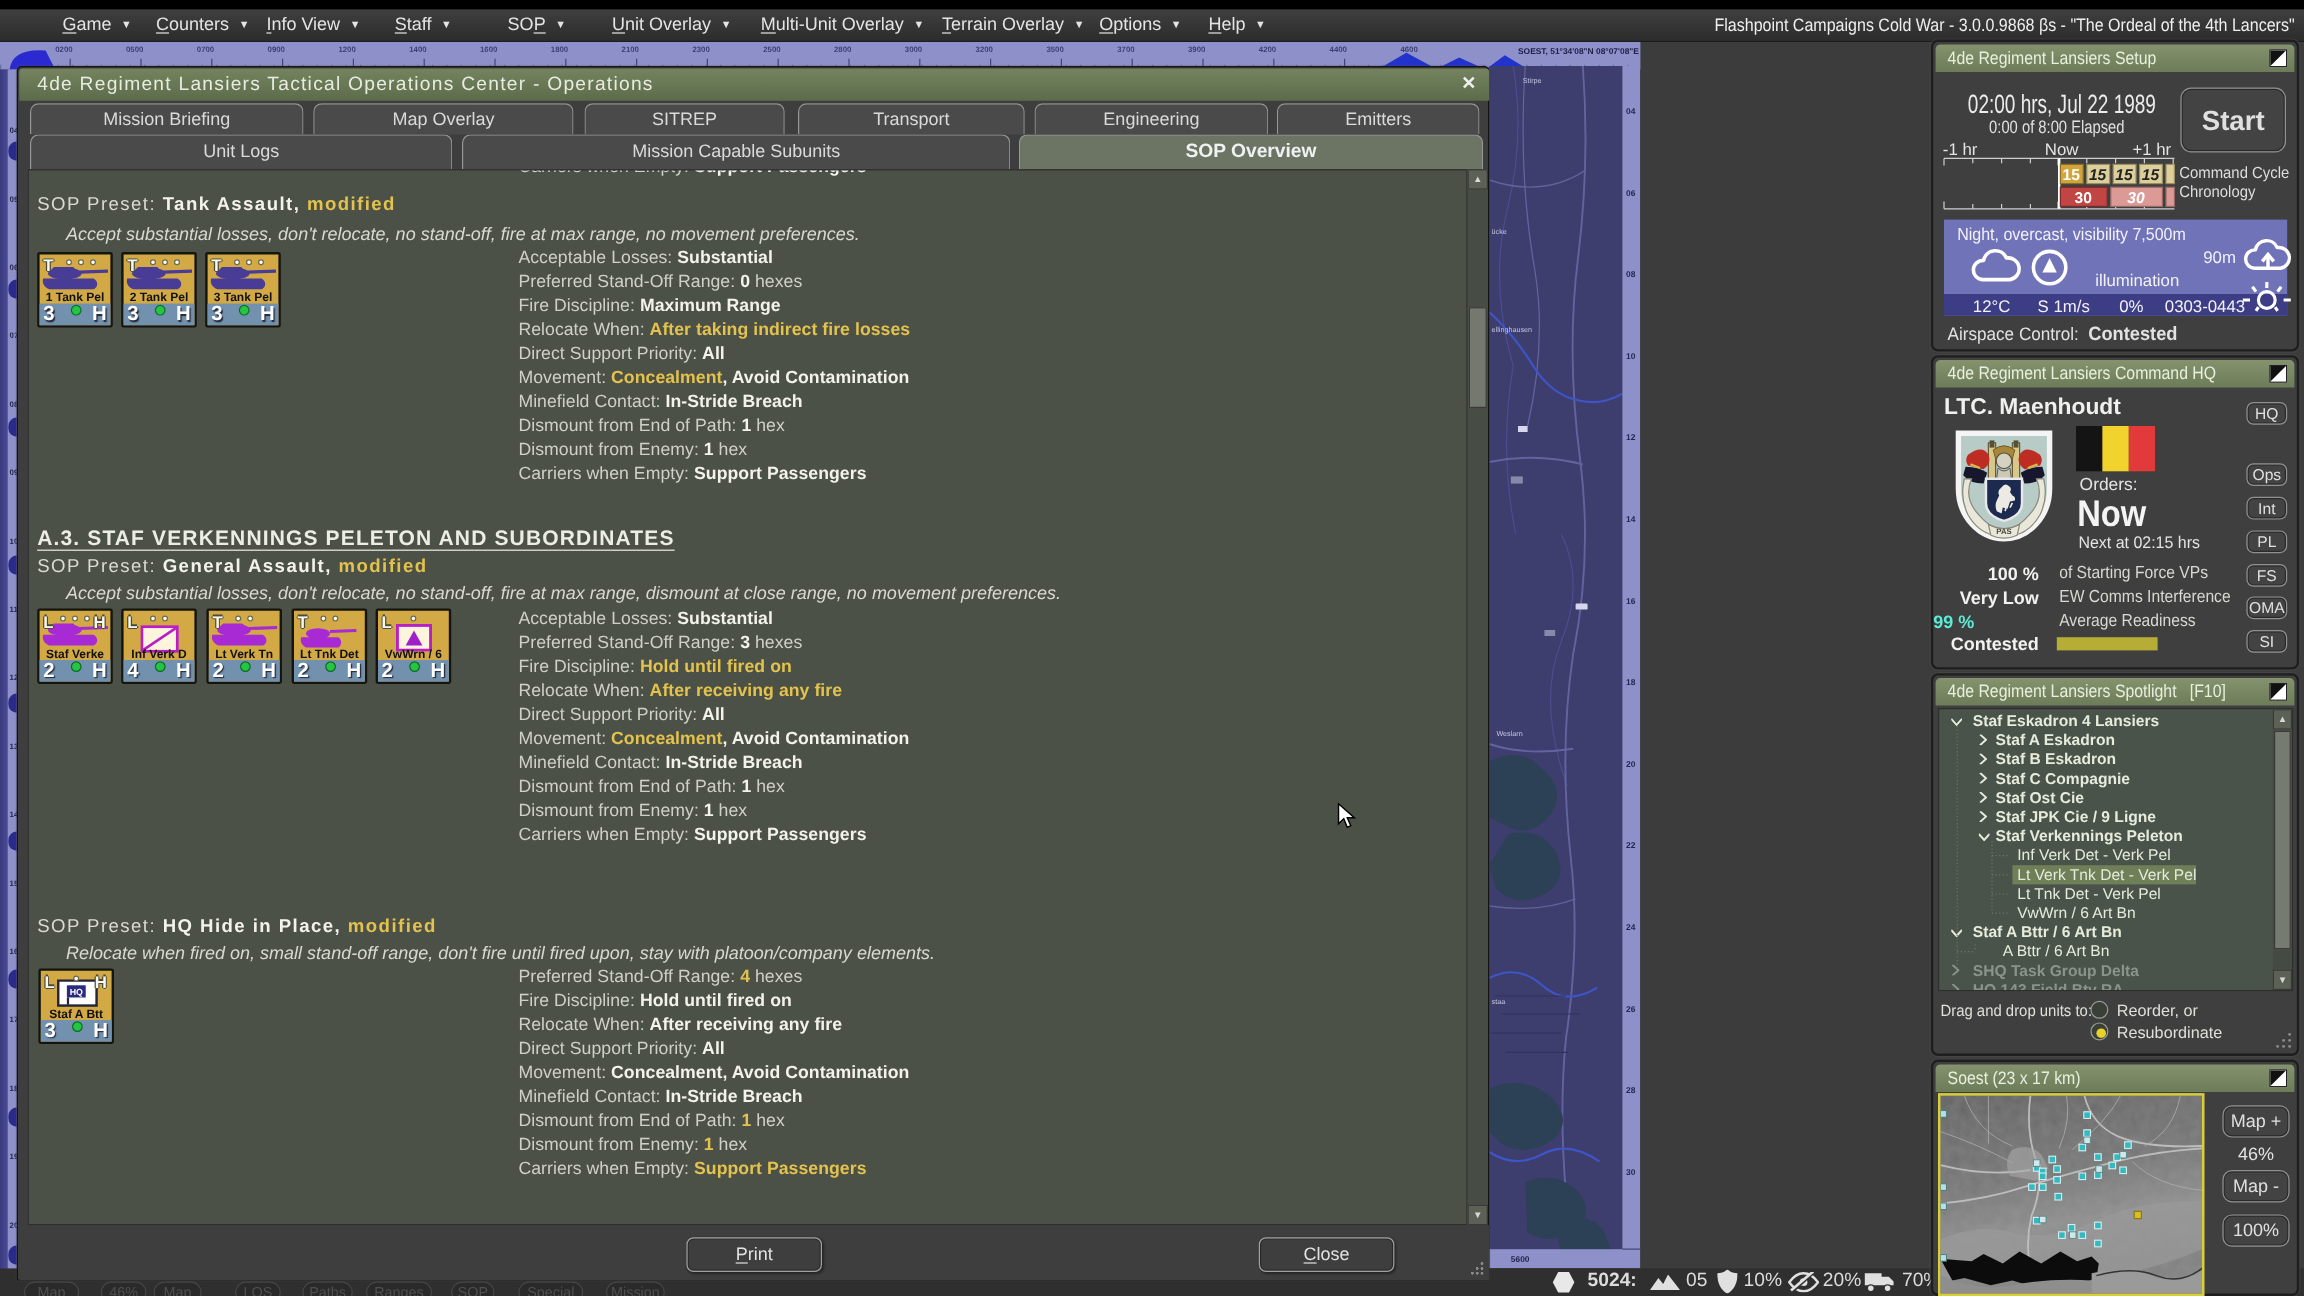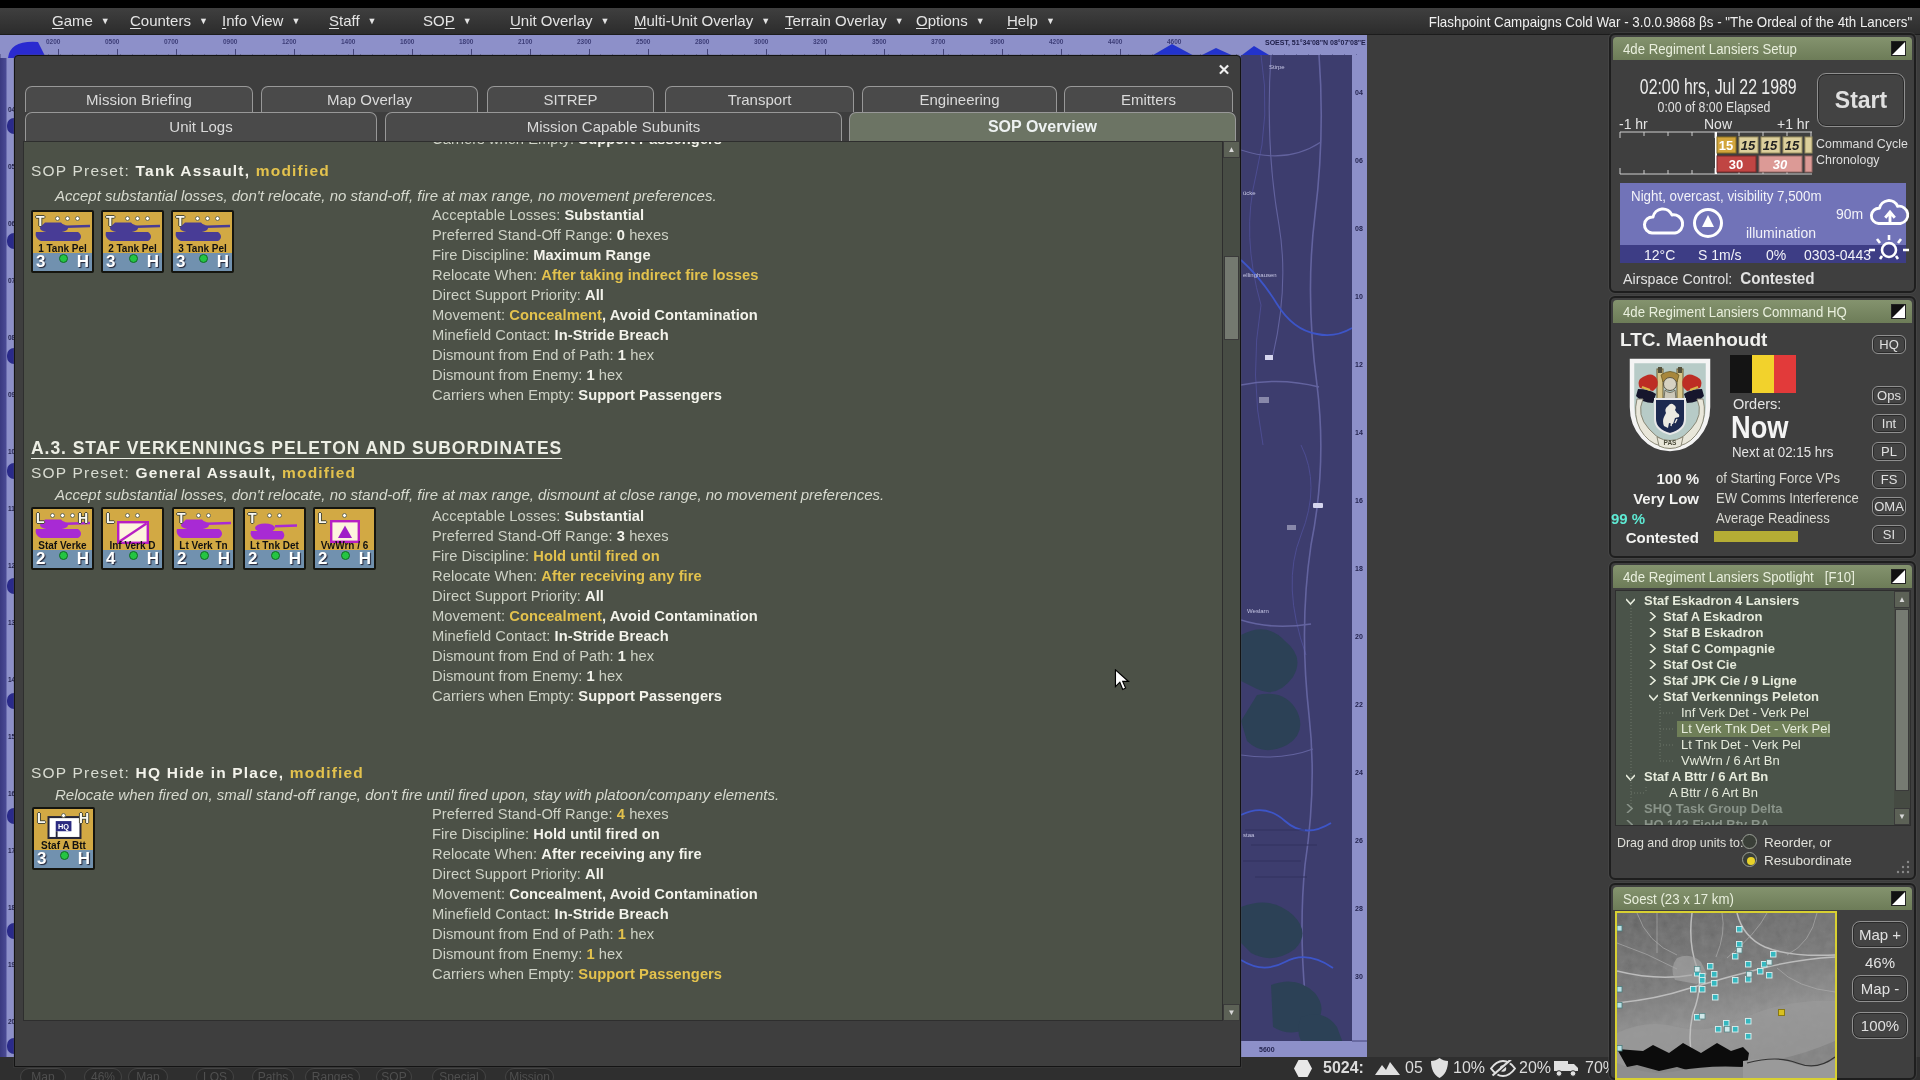--- a/index.html
+++ b/index.html
@@ -419,20 +419,21 @@
   <span style="left:234px;font-weight:normal">20%</span>
   <svg style="position:absolute;left:268px;top:3px" width="27" height="18" viewBox="0 0 27 18">
       <path d="M1,2 h14 v10 h-14 z M15,5 h6 l4,4 v3 h-10 z" fill="#e0e0e0"></path>
       <circle cx="6" cy="14.5" r="2.8" fill="#e0e0e0" stroke="#323232" stroke-width="1"></circle>
       <circle cx="20" cy="14.5" r="2.8" fill="#e0e0e0" stroke="#323232" stroke-width="1"></circle>
     </svg>
   <span style="left:300px;font-weight:normal">70%</span>
 </div>
 
 <div class="abs" id="dialog">
+  <div id="dtitle"><span>4de Regiment Lansiers Tactical Operations Center - Operations</span></div>
   <div id="dclose">✕</div>
   <div class="tab tab1" style="left:10px;width:228px">Mission Briefing</div>
   <div class="tab tab1" style="left:246px;width:217px">Map Overlay</div>
   <div class="tab tab1" style="left:472px;width:167px">SITREP</div>
   <div class="tab tab1" style="left:650px;width:189px">Transport</div>
   <div class="tab tab1" style="left:847px;width:195px">Engineering</div>
   <div class="tab tab1" style="left:1049px;width:169px">Emitters</div>
   <div class="tab tab2" style="left:10px;width:352px">Unit Logs</div>
   <div class="tab tab2" style="left:370px;width:457px">Mission Capable Subunits</div>
   <div class="tab tab2 tabsel" style="left:834px;width:387px">SOP Overview</div>
@@ -617,20 +618,25 @@
         <div class="blue"></div>
 <span class="n3">3</span>
         <span class="gd"></span>
         <span class="nh">H</span>
       </div>
   </div>
   <div id="dscroll">
     <div class="sbtn" style="top:0">▲</div>
     <div class="sbtn" style="bottom:0">▼</div>
     <div id="sthumb"></div>
+  </div>
+  <div id="dfooter">
+    <div class="fbtn" style="left:556px"><u>P</u>rint</div>
+    <div class="fbtn" style="left:1033px"><u>C</u>lose</div>
+    <div id="dgrip"></div>
   </div>
 </div>
 
 <div class="panel" id="p-setup" style="top:33px;height:260px">
   <div class="ptitle"><span>4de Regiment Lansiers Setup</span><div class="picon"></div></div>
   <div style="position:absolute;left:0;top:39px;width:206px;text-align:center;color:#ececec;font-size:22px;white-space:nowrap;transform:scaleX(.72)">02:00 hrs, Jul 22 1989</div>
   <div style="position:absolute;left:0;top:63px;width:206px;text-align:center;color:#e0e0e0;font-size:15px;white-space:nowrap;transform:scaleX(.82)">0:00 of 8:00 Elapsed</div>
   <div class="pbtn" style="left:206px;top:38px;width:88px;height:54px;border-radius:9px;font-size:23px;font-weight:bold;line-height:52px">Start</div>
   <div style="position:absolute;left:8px;top:81px;color:#e4e4e4;font-size:14px">-1 hr</div>
   <div style="position:absolute;left:93px;top:81px;color:#e4e4e4;font-size:14px">Now</div>

